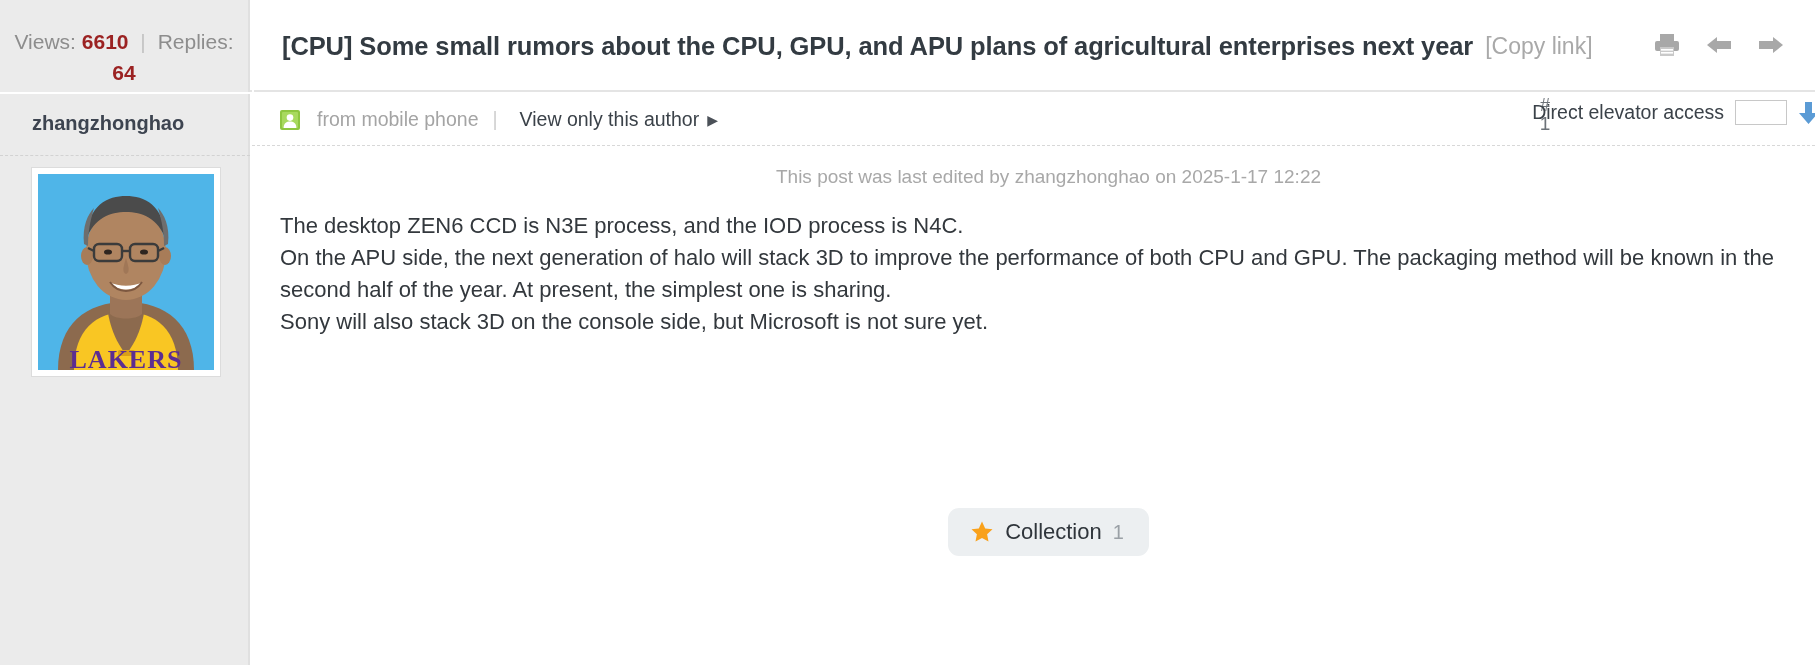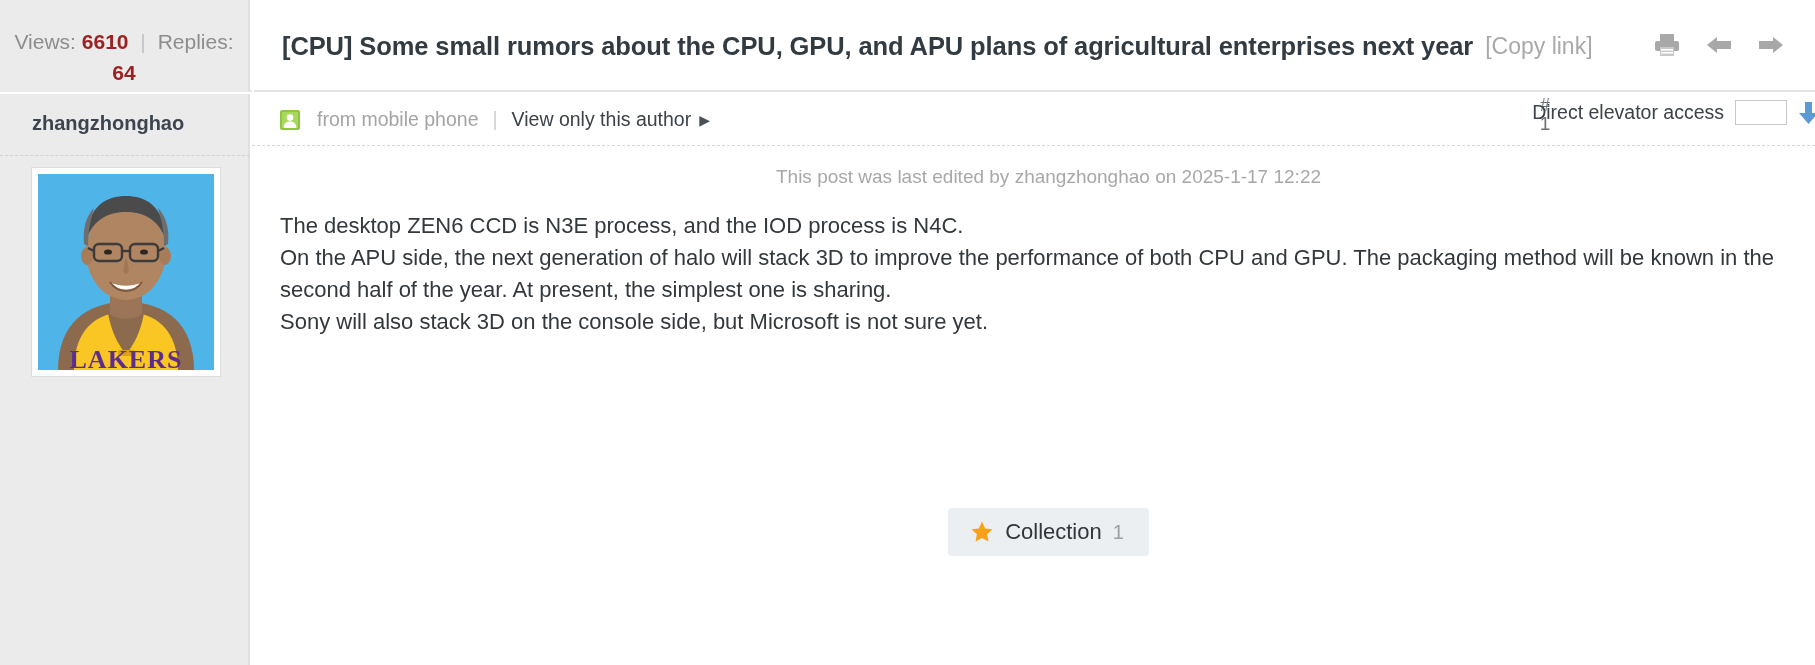--- a/index.html
+++ b/index.html
@@ -161,20 +161,21 @@
   }
   .meta-pipe {
     color: #cfcfcf;
     font-size: 19.5px;
     margin: 0 14px;
   }
   .meta-link {
     font-size: 19.5px;
     color: #3b4249;
     white-space: nowrap;
+    margin-left: 8px;
   }
   .meta-caret {
     font-size: 14px;
     color: #4b5158;
     margin-left: 8px;
   }
 
   .floor-block {
     position: absolute;
     right: 283px; top: 2px;
@@ -232,21 +233,21 @@
     top: 414px;
     display: flex;
     justify-content: center;
   }
   .collection-btn {
     display: inline-flex;
     align-items: center;
     gap: 11px;
     background: #eceff1;
     border: 0;
-    border-radius: 4px;
+    border-radius: 11px;
     padding: 11px 25px 11px 22px;
     font-family: "Liberation Sans", sans-serif;
     cursor: pointer;
   }
   .star-icon { width: 24px; height: 24px; display: block; }
   .collection-label {
     font-size: 22px;
     color: #2f353b;
   }
   .collection-count {

